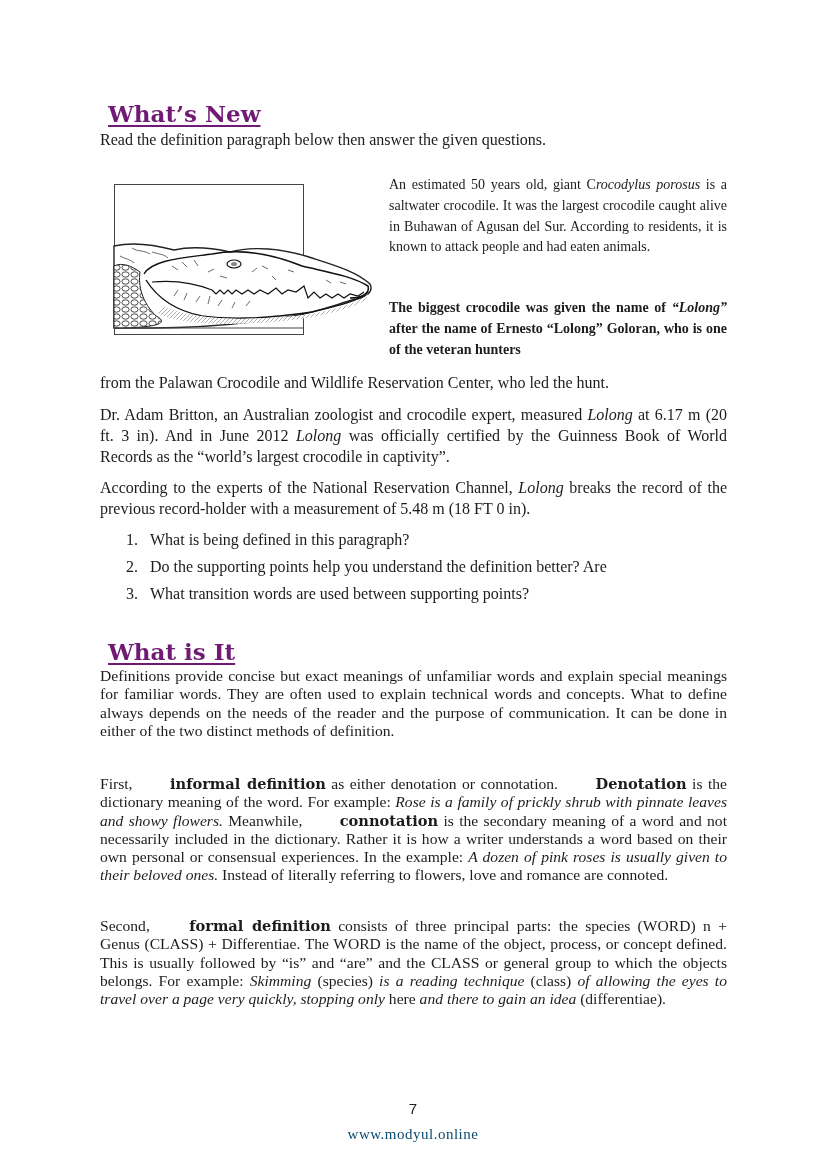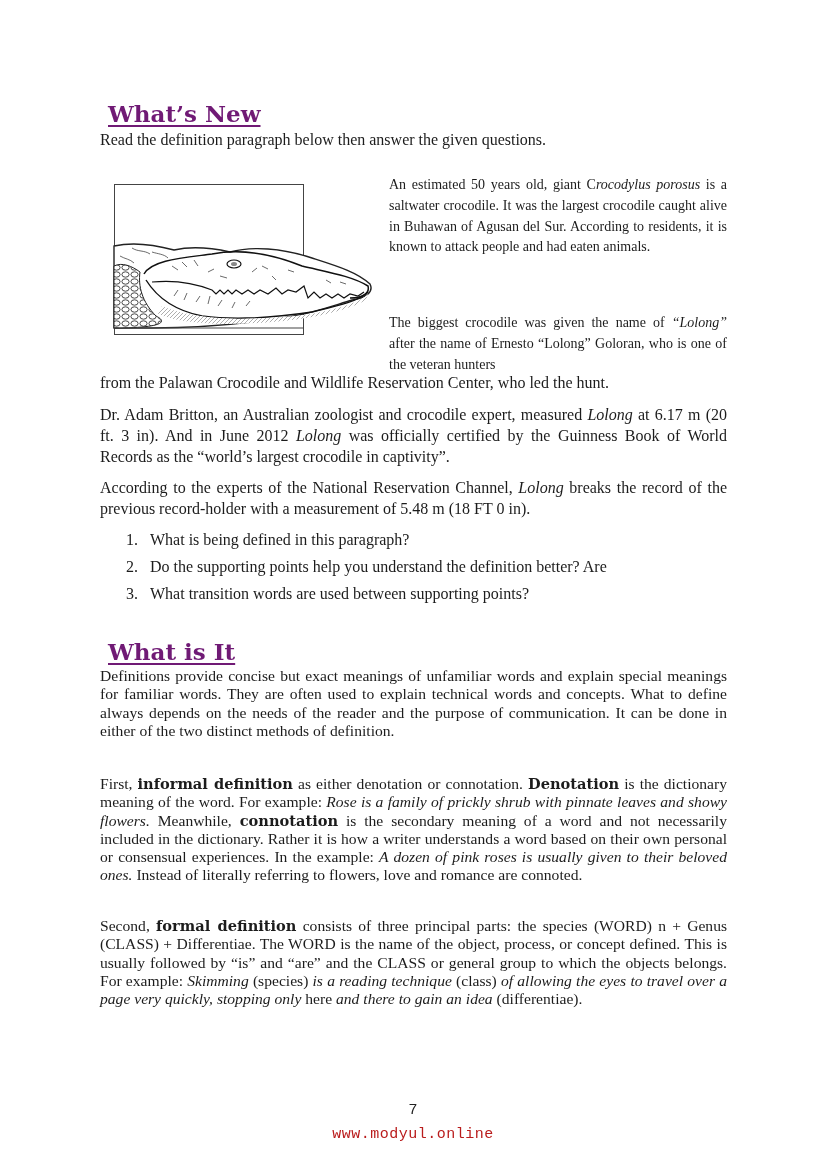--- a/index.html
+++ b/index.html
@@ -14,30 +14,30 @@
   .p {
     position: absolute; margin: 0;
     font-family: "Liberation Serif", serif; font-size: 16px; line-height: 21px; color: #1c1c1c;
     text-align: justify;
   }
   .p2 {
     position: absolute; margin: 0;
     font-family: "Liberation Serif", serif; font-size: 15.6px; line-height: 18.3px; color: #1c1c1c;
     text-align: justify;
   }
-  .p2 b { font-family: "DejaVu Serif", serif; font-size: 14.6px; font-weight: bold; }
+  .p2 b { font-family: "DejaVu Serif", serif; font-size: 14.6px; font-weight: bold; margin-left: 32px; }
   .p i, .p2 i { font-style: italic; }
   .side { position: absolute; margin: 0; font-family: "Liberation Serif", serif; font-size: 14px; line-height: 20.8px; color: #1c1c1c; text-align: justify; text-align-last: left; }
   .frame { position: absolute; left: 114px; top: 184px; width: 190px; height: 151px; border: 1.5px solid #444; box-sizing: border-box; background: #fff; }
   .croc { position: absolute; left: 112px; top: 236px; width: 262px; height: 96px; }
   ol.q { position: absolute; margin: 0; padding: 0; list-style: none; font-family: "Liberation Serif", serif; font-size: 16px; color: #1c1c1c; }
   ol.q li { position: relative; padding-left: 24px; line-height: 27px; }
   ol.q li .num { position: absolute; left: 0; top: 0; }
   .pagenum { position: absolute; left: 0; width: 826px; top: 1100px; text-align: center; font-family: "Liberation Sans", sans-serif; font-size: 15px; color: #222; }
-  .watermark { position: absolute; left: 0; width: 826px; top: 1126px; text-align: center; font-family: Liberation Mono, monospace; font-size: 15px; color: #b91c1c; letter-spacing: 0.5px; }
+  .watermark { position: absolute; left: 0; width: 826px; top: 1126px; text-align: center; font-family: Liberation Serif, serif; font-size: 15px; color: #0c4a6e; letter-spacing: 0.5px; }
 </style>
 </head>
 <body>
 
 <div class="page">
 
   <h2 class="section" style="left:108px; top:100px;">What’s New</h2>
   <p class="p" style="left:100px; top:129px; width:640px; text-align:left;">Read the definition paragraph below then answer the given questions.</p>
 
   <div class="frame"></div>
@@ -71,21 +71,21 @@
     <g stroke="#444" stroke-width="0.8" fill="none">
       <path d="M60 30 l6 4 M70 26 l5 5 M82 24 l4 6 M96 36 l6 -3 M108 40 l7 2 M140 36 l5 -4 M150 30 l6 3 M160 40 l4 4 M176 34 l6 2 M62 60 l4 -6 M72 64 l3 -7 M84 66 l4 -6 M96 68 l2 -8 M106 70 l4 -6 M120 72 l3 -6 M134 70 l4 -5 M228 46 l6 2 M214 44 l5 3"></path>
       <path d="M20 12 c 6 4, 12 2, 18 6 M40 16 c 6 2, 12 2, 16 6 M8 20 c 5 3, 10 3, 14 7"></path>
     </g>
 
     <line x1="2" y1="92" x2="192" y2="92" stroke="#444" stroke-width="1.2"></line>
   </svg>
 
   <p class="side" style="left:389px; top:175px; width:338px;"><span>An estimated 50 years old, giant C</span><i>rocodylus porosus</i><span> is a saltwater crocodile. It was the largest crocodile caught alive in Buhawan of Agusan del Sur. According to residents, it is known to attack people and had eaten animals.</span></p>
 
-  <p class="side" style="left:389px; top:313px; width:338px;"><span>The biggest crocodile was given the name of </span><i>“Lolong”</i><span> after the name of Ernesto “Lolong” Goloran, who is one of the veteran hunters</span></p>
+  <p class="side" style="left:389px; top:298px; width:338px;font-weight:bold;"><span>The biggest crocodile was given the name of </span><i>“Lolong”</i><span> after the name of Ernesto “Lolong” Goloran, who is one of the veteran hunters</span></p>
   <p class="p" style="left:100px; top:372px; width:640px; text-align:left;">from the Palawan Crocodile and Wildlife Reservation Center, who led the hunt.</p>
 
   <p class="p" style="left:100px; top:404px; width:627px;"><span>Dr. Adam Britton, an Australian zoologist and crocodile expert, measured </span><i>Lolong</i><span> at 6.17 m (20 ft. 3 in). And in June 2012 </span><i>Lolong</i><span> was officially certified by the Guinness Book of World Records as the “world’s largest crocodile in captivity”.</span></p>
 
   <p class="p" style="left:100px; top:477px; width:627px;"><span>According to the experts of the National Reservation Channel, </span><i>Lolong</i><span> breaks the record of the previous record-holder with a measurement of 5.48 m (18 FT 0 in).</span></p>
 
   <ol class="q" style="left:126px; top:526px; width:600px;">
     <li><span class="num">1.</span><span>What is being defined in this paragraph?</span></li>
     <li><span class="num">2.</span><span>Do the supporting points help you understand the definition better? Are</span><br></li>
     <li><span class="num">3.</span><span>What transition words are used between supporting points?</span></li>

